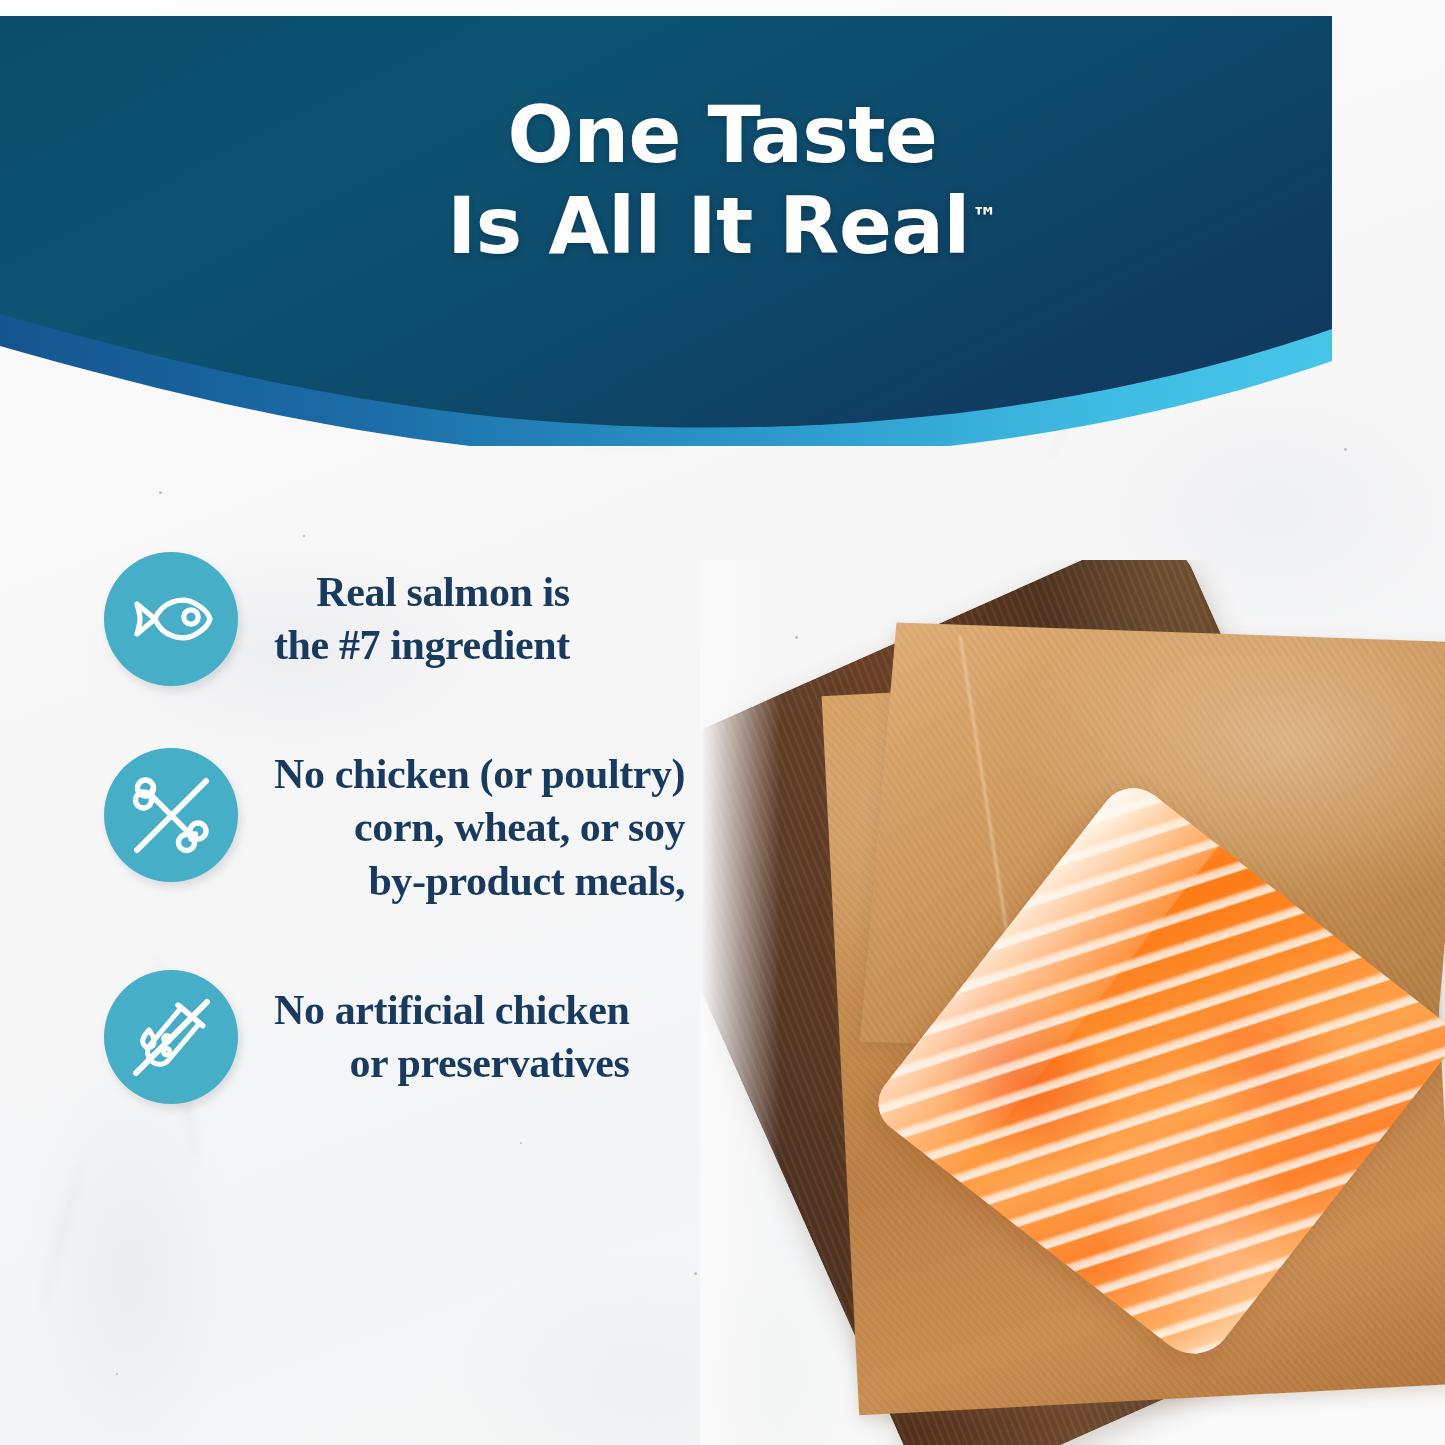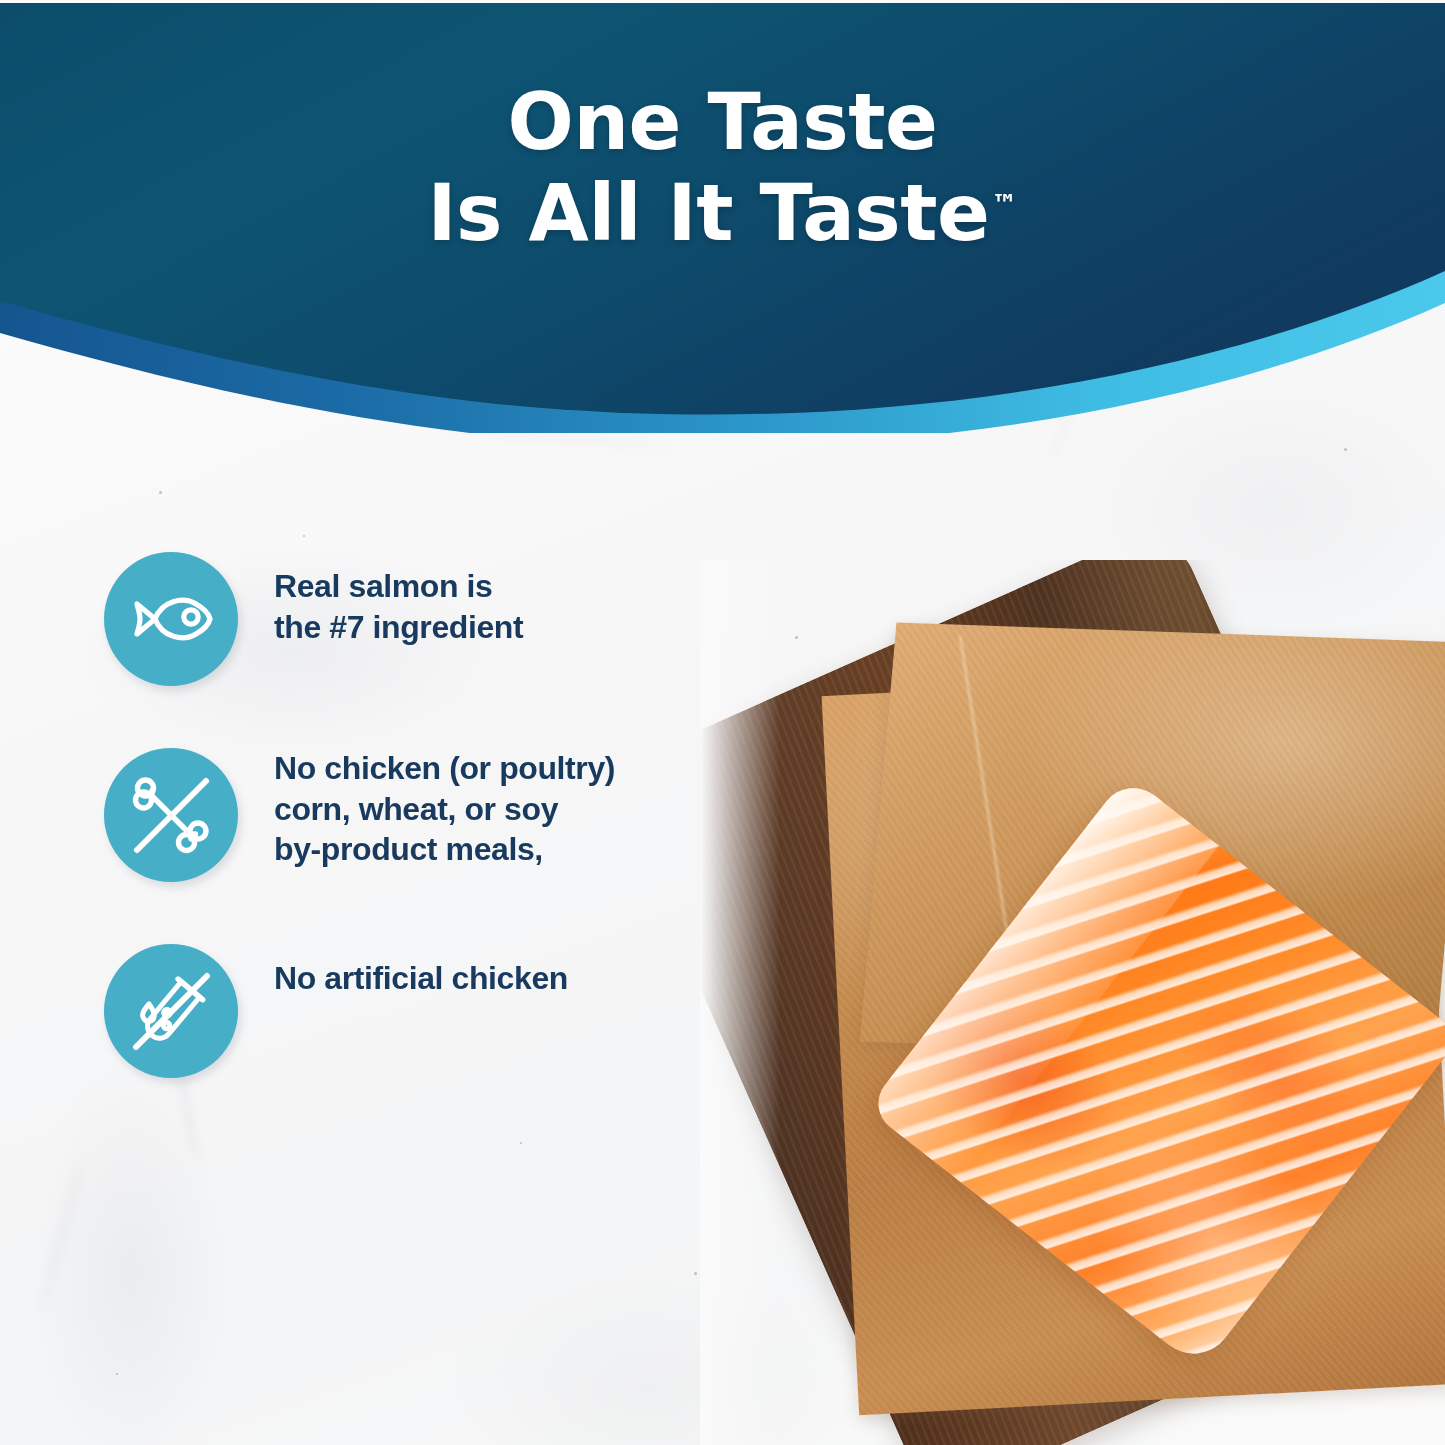--- a/index.html
+++ b/index.html
@@ -42,22 +42,22 @@
   .mv2 { left: 61.5%;top: 76%;  width: 46px;  height: 120px; transform: rotate(-14deg); opacity:.72;}
   .mv3 { left: 12%;  top: 66%;  width: 9px;   height: 210px; transform: rotate(-11deg); opacity:.55;}
   .mv4 { left: 4%;   top: 80%;  width: 7px;   height: 160px; transform: rotate(15deg);  opacity:.45;}
   .mv5 { left: 30%;  top: 30%;  width: 240px; height: 8px;   transform: rotate(4deg);   opacity:.30;}
   .mv6 { left: 74%;  top: 24%;  width: 6px;   height: 120px; transform: rotate(22deg);  opacity:.35;}
   .speck { position:absolute; background: rgba(120,126,132,0.45); border-radius:50%; }
 
   
   .header {
     position: absolute;
-    left: 0; top: 3px;
-    width: 1445px;
+    left: 0; top: 16px;
+    width: 1332px;
     height: 430px;
     overflow: hidden;
     pointer-events: none;
   }
   .header svg { display:block; }
 
   .headline {
     position: absolute;
     left: 0; top: 0;
     width: 1445px;
@@ -104,26 +104,27 @@
     box-shadow: 3px 5px 9px rgba(90,100,110,0.18);
     display: flex;
     align-items: center;
     justify-content: center;
     margin-right: 36px;
   }
   .icon-badge svg { display:block; }
 
   .bullet-text {
     color: #173A5E;
-    font-size: 32px;
+    font-size: 42px;
     line-height: 1.27;
     font-weight: bold;
-    font-family: Liberation Sans, sans-serif;
+    font-family: Liberation Serif, serif;
     letter-spacing: -0.4px;
     padding-top: 6px;
+    text-align: right;
   }
   .bullet-text .tline { display:block; white-space: nowrap; }
 
   .b1 .bullet-text { padding-top: 14px; }
   .b2 .bullet-text { padding-top: 0px; }
   .b3 .bullet-text { padding-top: 14px; }
 
   
   .photo {
     position: absolute;
@@ -310,21 +311,21 @@
         </linearGradient>
       </defs>
 
       <path d="M0,0 H1445 V300 C1180,420 820,470 470,430 C300,410 140,370 0,330 Z" fill="url(#accentGrad)"></path>
 
       <path d="M0,0 H1445 V268 C1180,388 820,438 470,398 C300,378 140,338 0,298 Z" fill="url(#darkGrad)"></path>
     </svg>
 
     <div class="headline">
       <span class="l1">One Taste</span>
-      <span class="l2"><span>Is All It Taste</span><span class="tm">™</span></span>
+      <span class="l2"><span>Is All It Real</span><span class="tm">™</span></span>
     </div>
   </div>
 
   <div class="bullets">
 
     <div class="bullet b1">
       <div class="icon-badge">
         <svg width="86" height="62" viewBox="0 0 86 62">
           <g fill="none" stroke="#ffffff" stroke-width="5.2" stroke-linecap="round" stroke-linejoin="round">
             <path d="M27 31 C34 13, 55 8, 68 16 C77 21, 81 27, 82 31 C81 35, 77 41, 68 46 C55 54, 34 49, 27 31 Z"></path>
@@ -381,18 +382,19 @@
             </g>
 
             <path d="M27 42 C21 49, 19 53, 22 57 C25 61, 31 60, 32 55 C33 51, 30 46, 27 42 Z"></path>
           </g>
 
           <line x1="85" y1="14" x2="14" y2="85" stroke="#ffffff" stroke-width="6" stroke-linecap="round"></line>
         </svg>
       </div>
       <div class="bullet-text">
         <span class="tline">No artificial chicken</span>
+        <span class="tline">or preservatives</span>
       </div>
     </div>
 
   </div>
 
 </div>
 
 </body></html>

